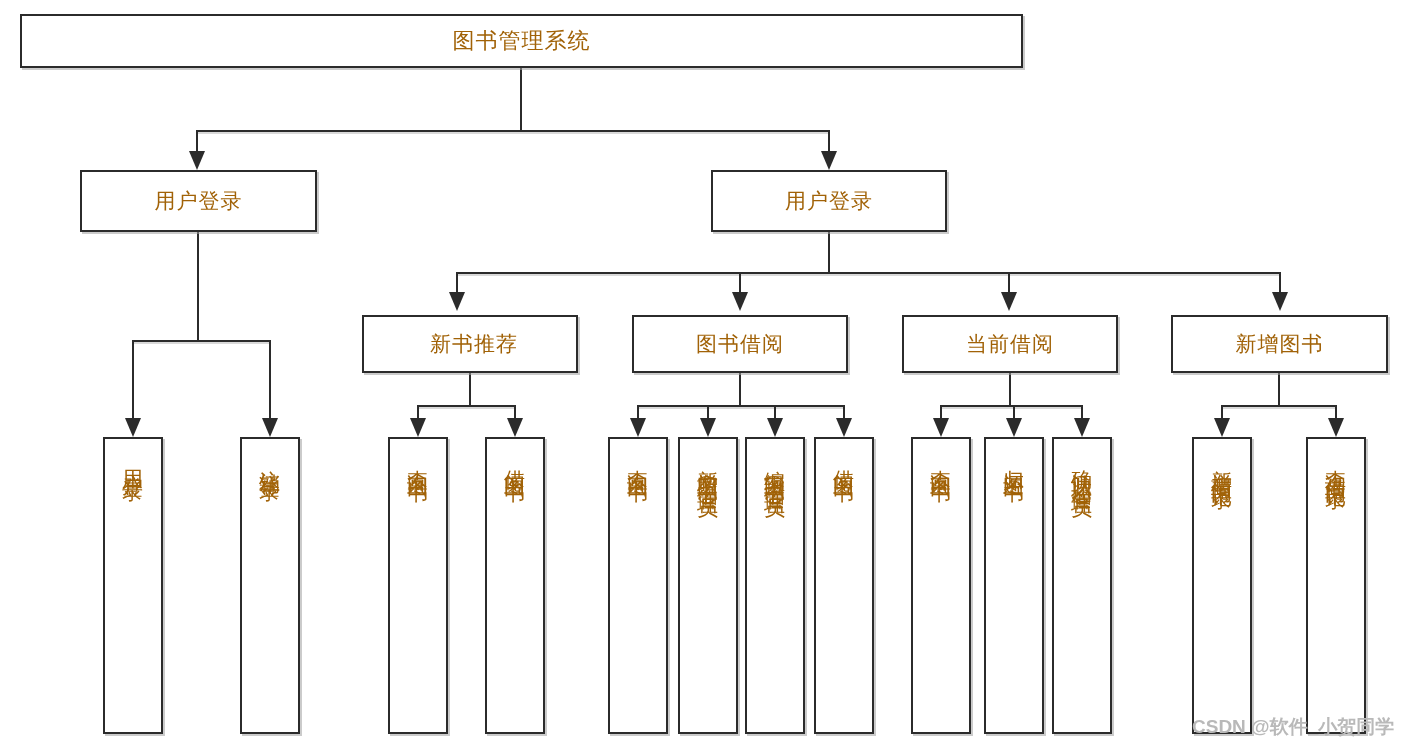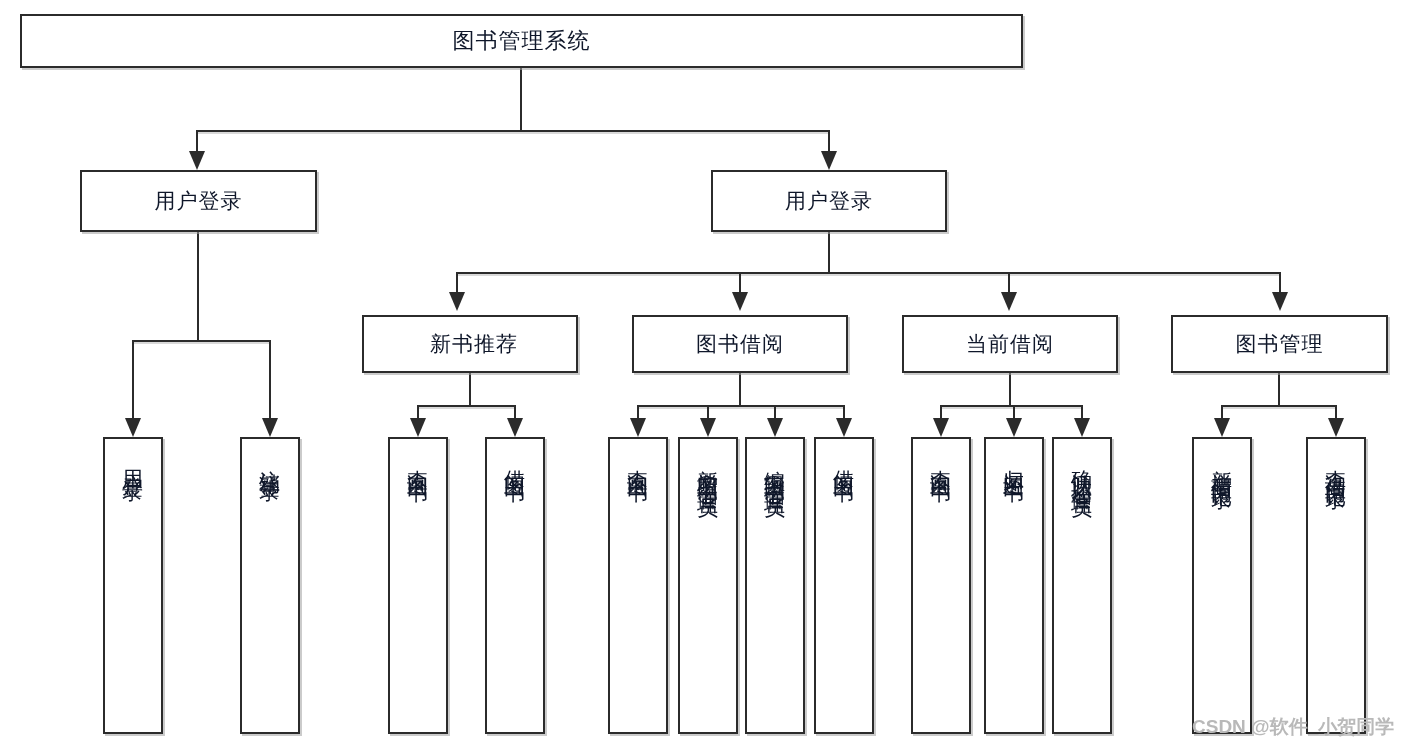--- a/index.html
+++ b/index.html
@@ -26,21 +26,21 @@
     background: #ffffff;
     border: 2px solid #2b2b2b;
     box-shadow: 2px 2px 0 rgba(160,160,160,0.55);
     display: flex;
     align-items: center;
     justify-content: center;
   }
   .node-label {
     font-size: 21px;
     line-height: 1.25;
-    color: #0f172a;
+    color: #a16207;
     letter-spacing: 1px;
     white-space: nowrap;
     text-align: center;
   }
   
   .node.level-0 .node-label { font-size: 22px; }
   .node.level-1 .node-label { font-size: 21px; }
   .node.level-2 .node-label { font-size: 21px; }
   
   .node.vertical {
@@ -154,21 +154,21 @@
     <div class="node level-2" style="left: 362px; top: 315px; width: 216px; height: 58px; padding-left: 8px;">
       <span class="node-label">新书推荐</span>
     </div>
     <div class="node level-2" style="left: 632px; top: 315px; width: 216px; height: 58px;">
       <span class="node-label">图书借阅</span>
     </div>
     <div class="node level-2" style="left: 902px; top: 315px; width: 216px; height: 58px;">
       <span class="node-label">当前借阅</span>
     </div>
     <div class="node level-2" style="left: 1171px; top: 315px; width: 217px; height: 58px;">
-      <span class="node-label">图书管理</span>
+      <span class="node-label">新增图书</span>
     </div>
     <div class="node level-3 vertical" style="left: 103px; top: 437px; width: 60px; height: 297px;">
       <span class="node-label">用户登录</span>
     </div>
     <div class="node level-3 vertical" style="left: 240px; top: 437px; width: 60px; height: 297px;">
       <span class="node-label">注销登录</span>
     </div>
     <div class="node level-3 vertical" style="left: 388px; top: 437px; width: 60px; height: 297px;">
       <span class="node-label">查询图书</span>
     </div>

